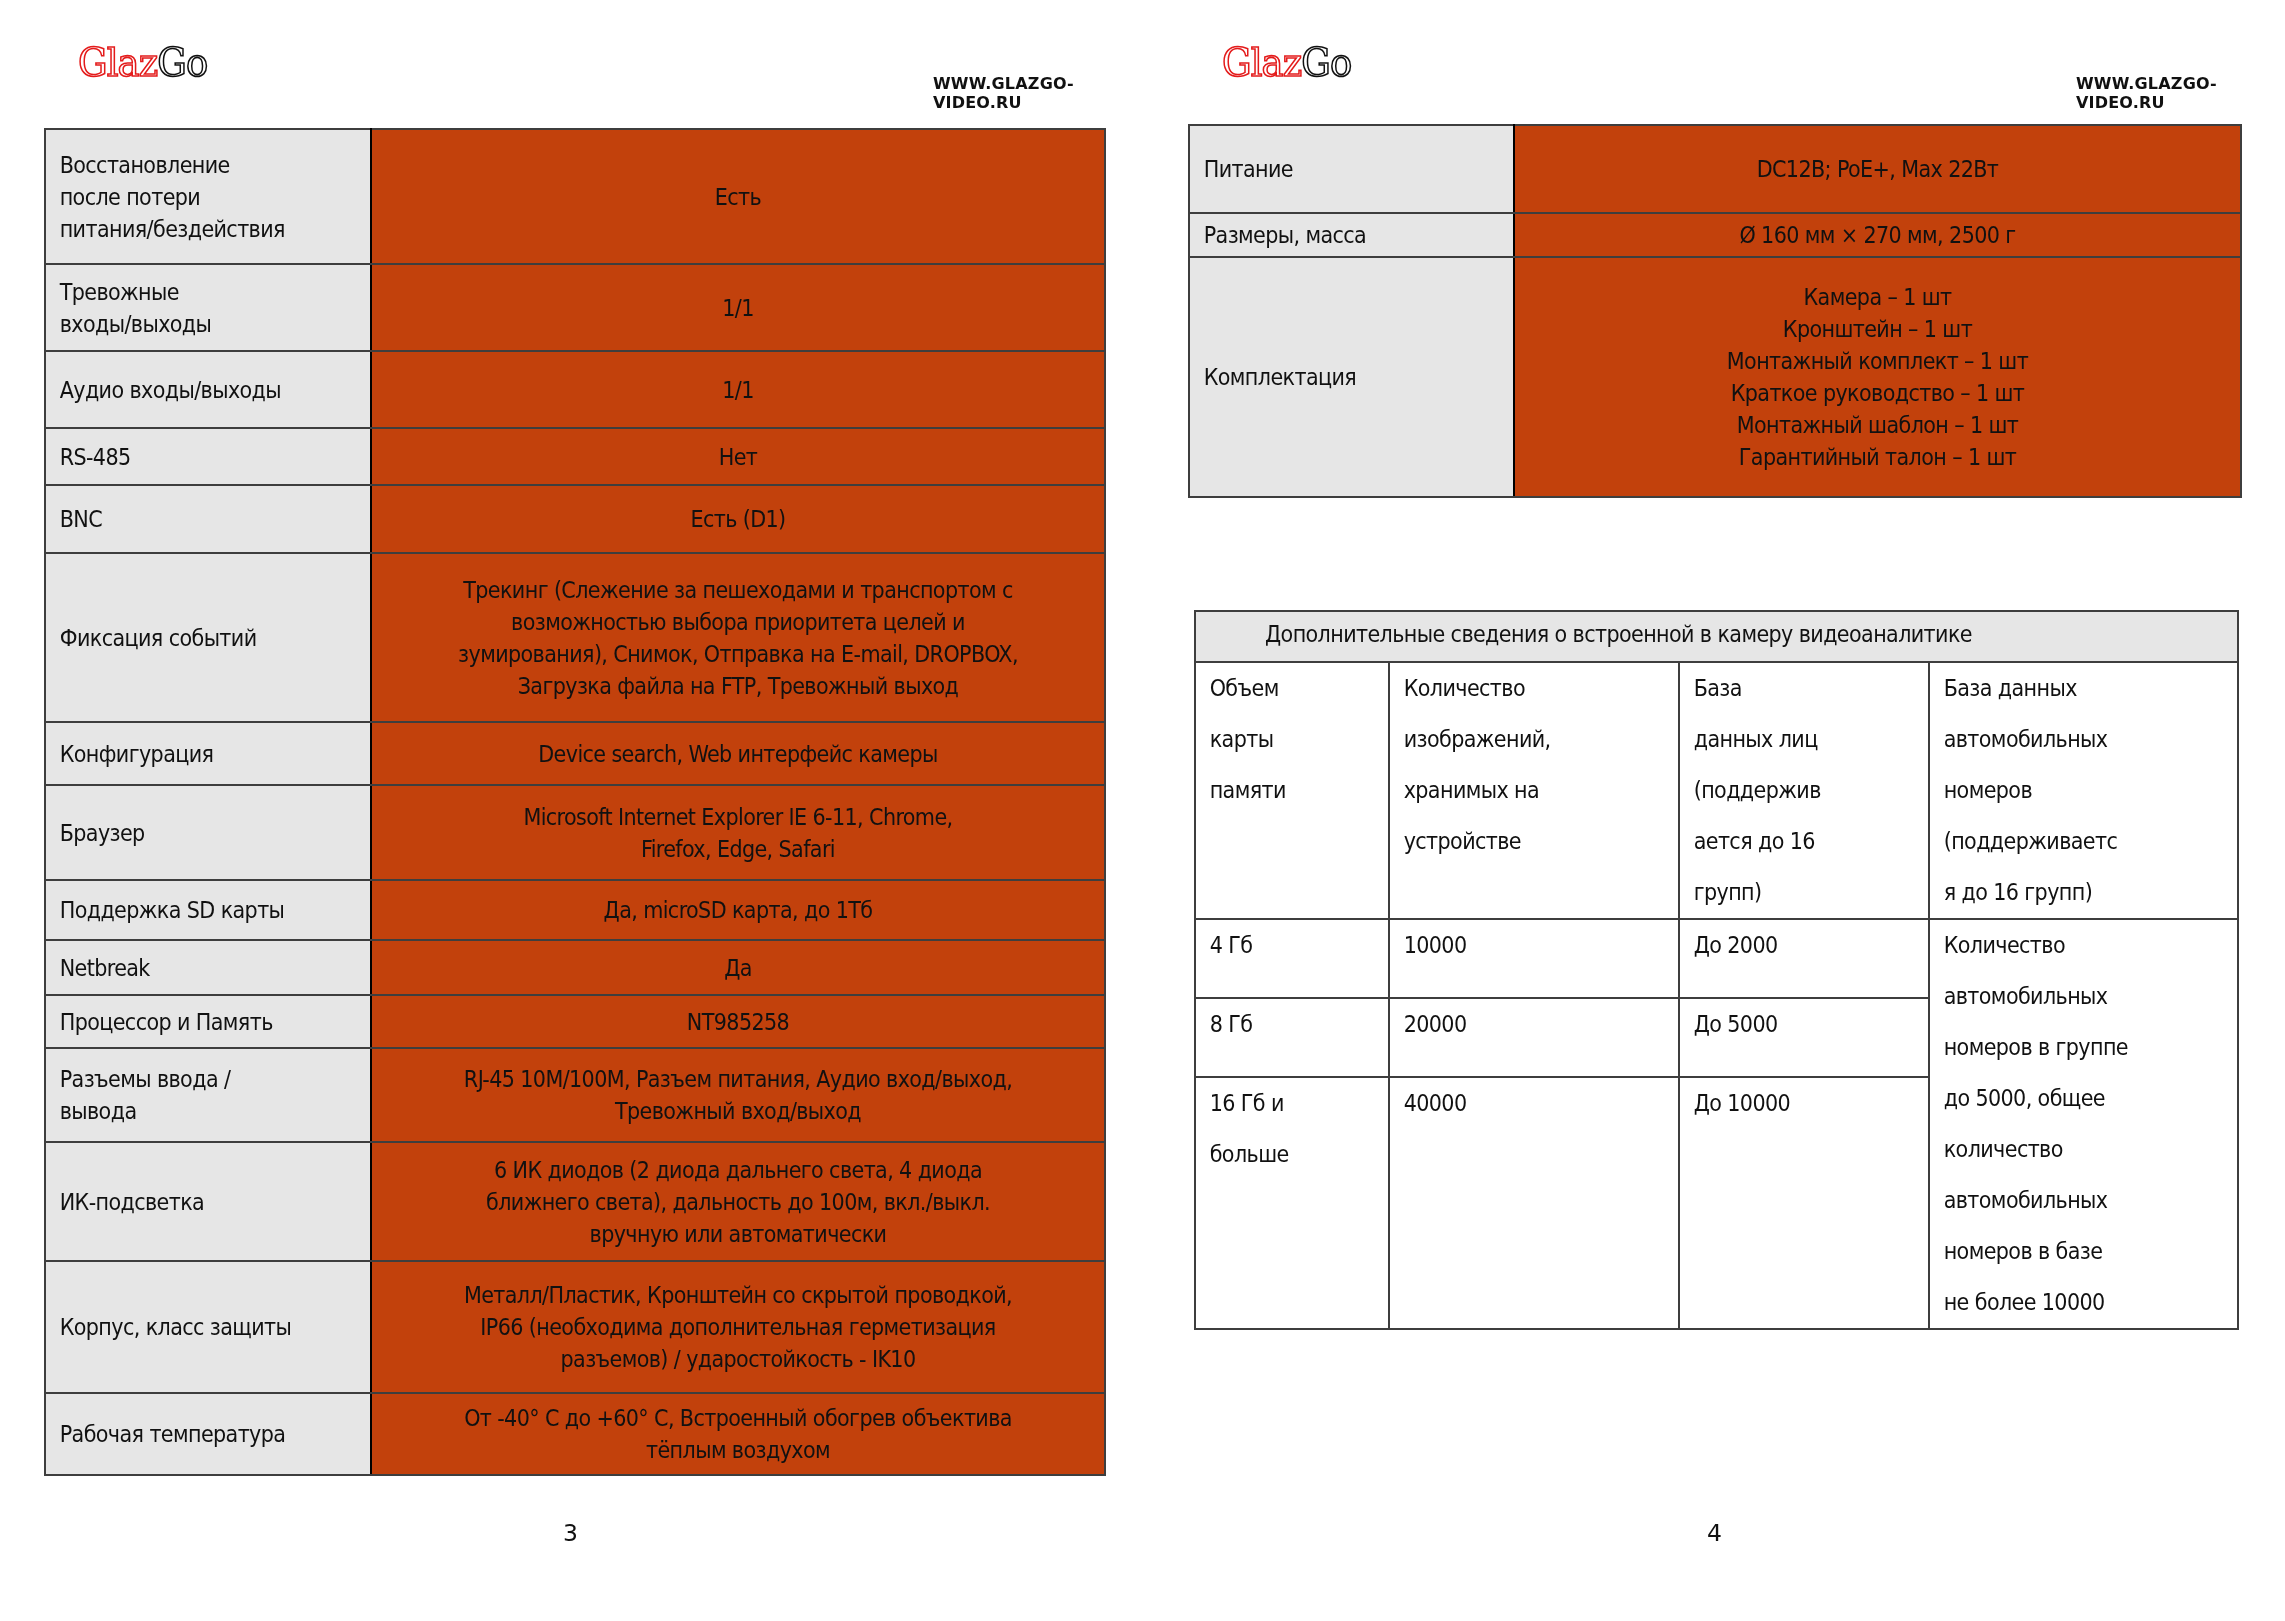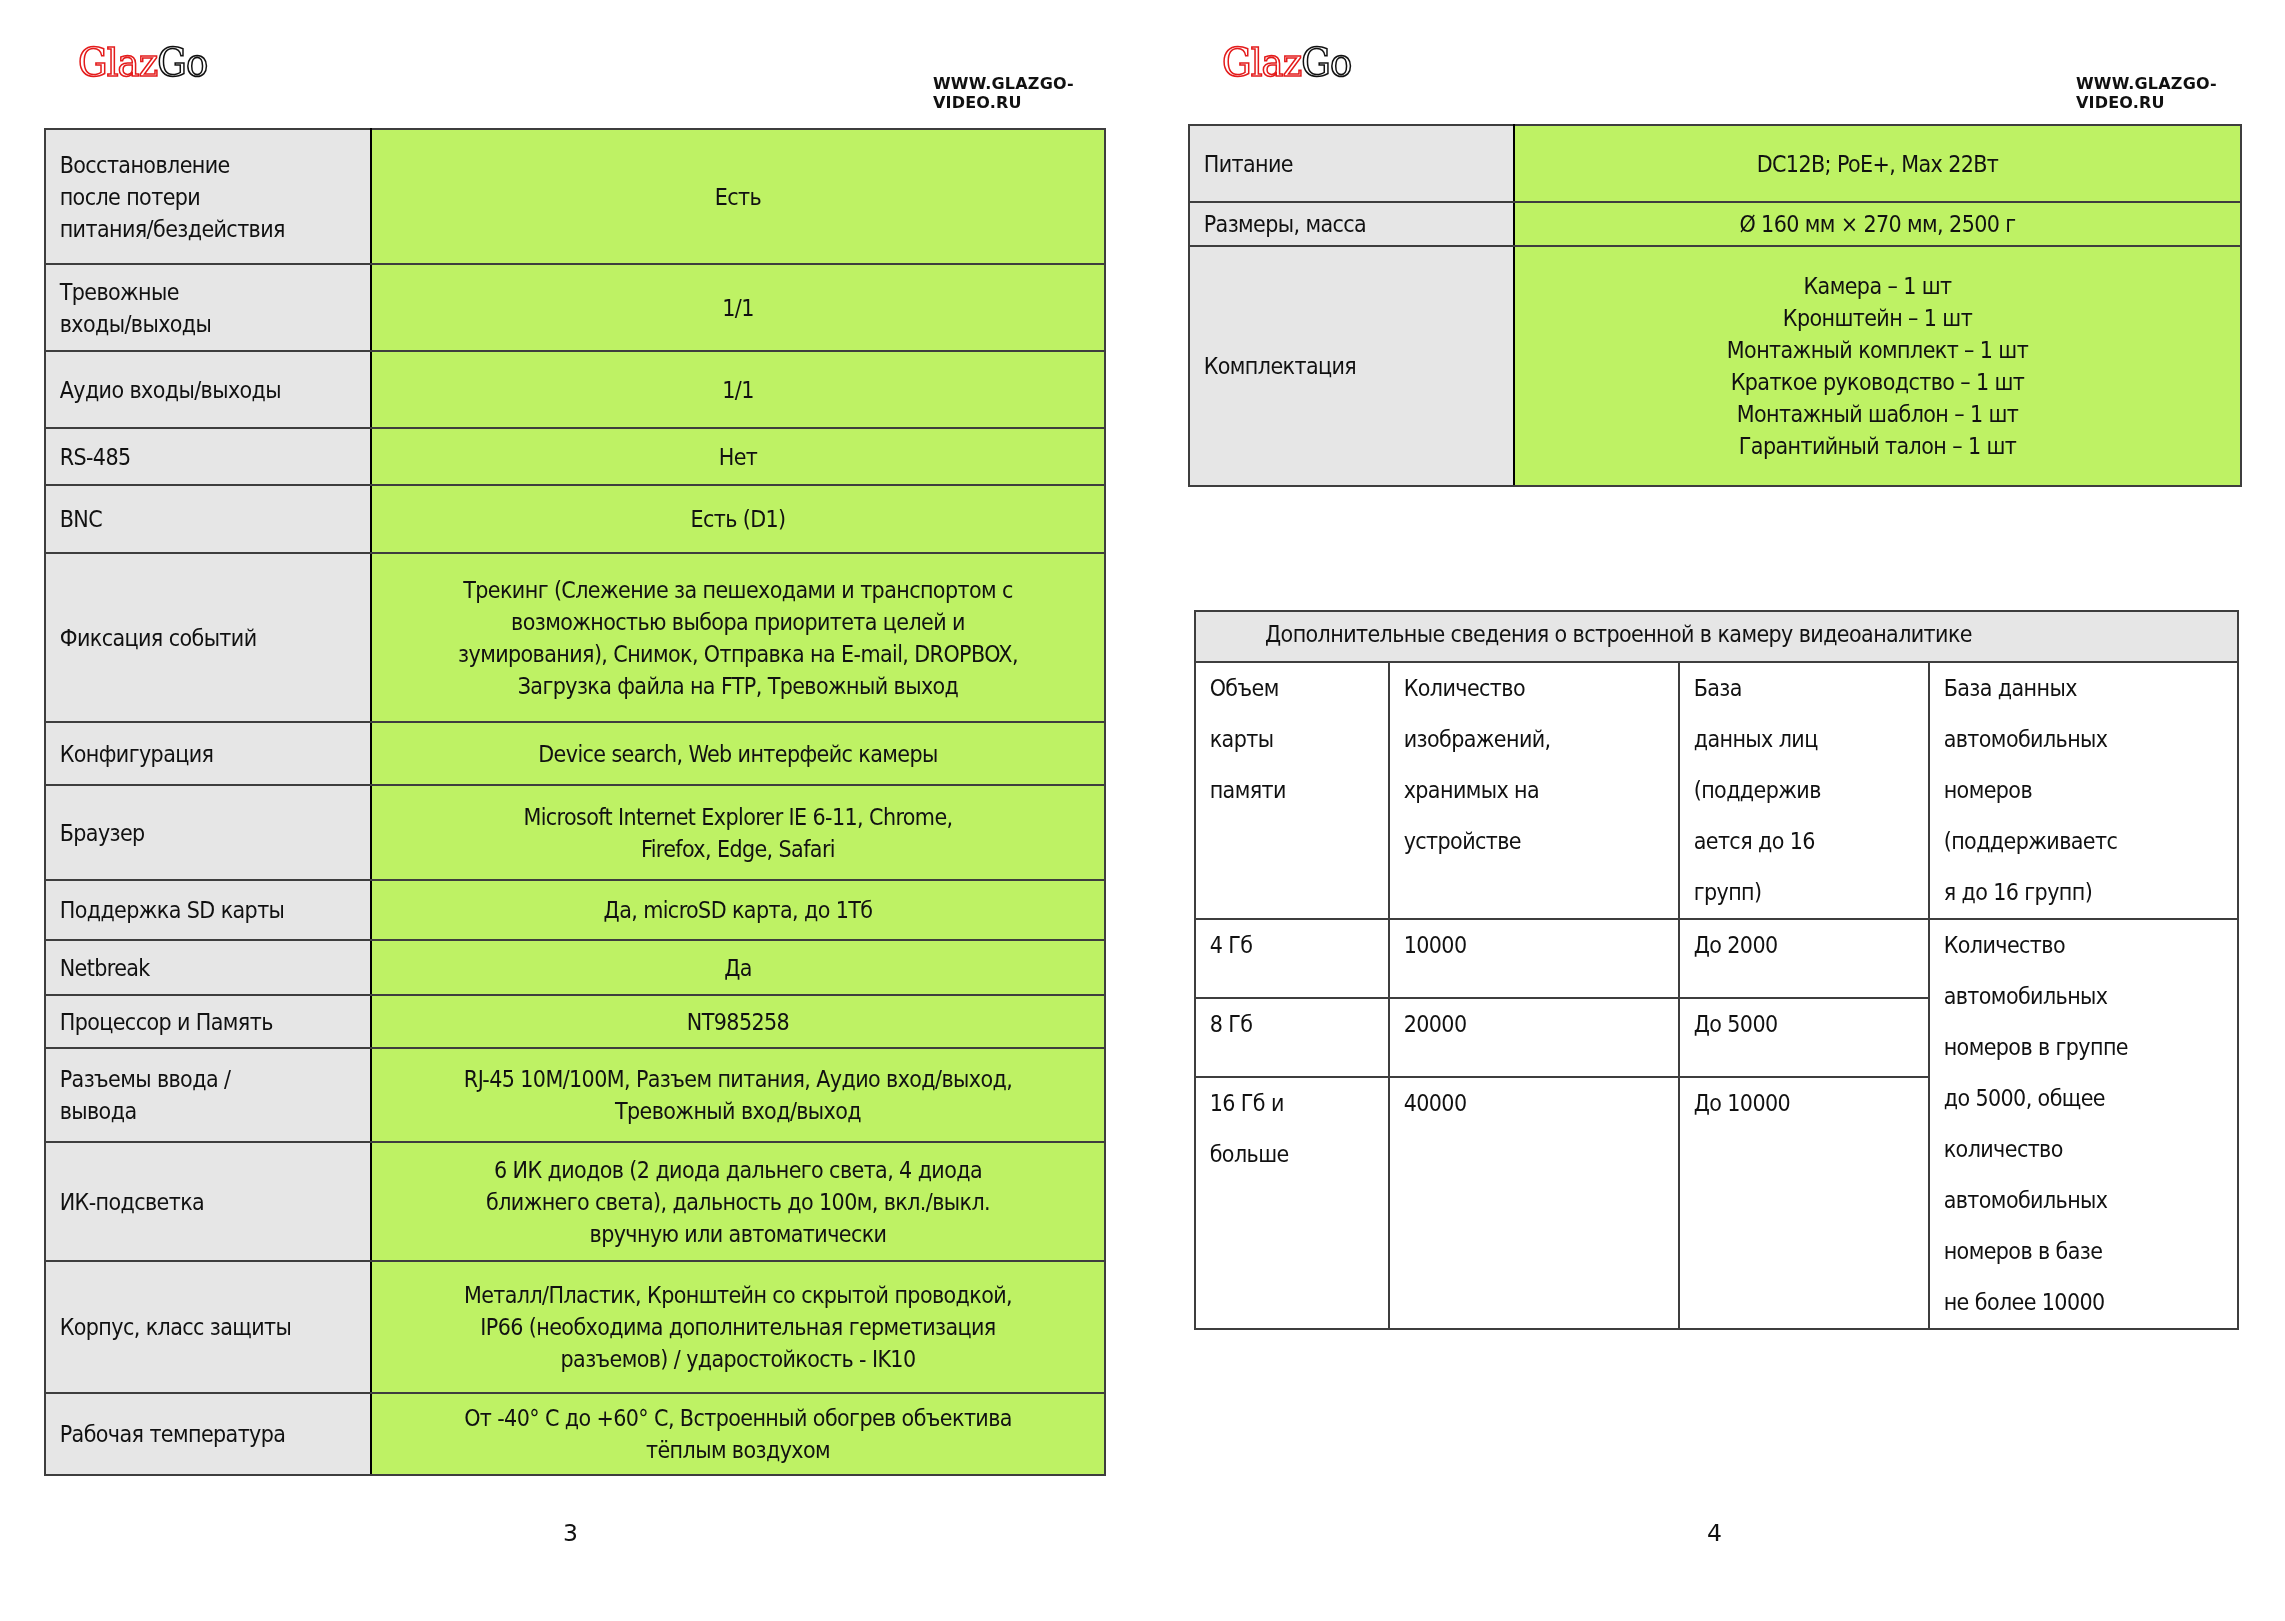--- a/index.html
+++ b/index.html
@@ -16,21 +16,21 @@
   .logo .go { color: transparent; -webkit-text-stroke: 1.6px #111; }
   .url { position: absolute; font-family: "DejaVu Sans", sans-serif; font-weight: bold;
          font-size: 16px; letter-spacing: 0.2px; color: #111; }
 
   .pgnum { position: absolute; font-size: 23.5px; font-family: "DejaVu Sans", sans-serif; width: 39px; text-align: center; }
 
   table.spec { position: absolute; border-collapse: collapse; table-layout: fixed; }
   table.spec td { border: 2px solid #3e3e3e; padding: 0 13.7px; font-size: 23px; line-height: 32px;
                   vertical-align: middle; letter-spacing: -0.6px; }
   table.spec td.key { background: #e6e6e6; text-align: left; border-right: 2px solid #000; }
-  table.spec td.val { background: #bef264; text-align: center; margin-top: 44px; }
+  table.spec td.val { background: #c2410c; text-align: center; margin-top: 44px; }
 
   table.analytics { position: absolute; border-collapse: collapse; table-layout: fixed; }
   table.analytics td { border: 2px solid #3e3e3e; padding: 0 13.7px; font-size: 23px; line-height: 51px;
                        vertical-align: top; text-align: left; letter-spacing: -0.6px; }
   table.analytics td.title { background: #e6e6e6; text-align: left; padding-left: 69px; line-height: 45px; }
   .multiline { white-space: pre-line; }
 </style>
 </head>
 <body>
 
@@ -131,21 +131,21 @@
     <span class="glaz">Glaz</span><span class="go">Go</span>
   </div>
   <div class="url" style="left:933px; top:74px;">WWW.GLAZGO-VIDEO.RU</div>
 
   <table class="spec" style="left:45px; top:124px; width:1053px;">
     <colgroup>
         <col style="width:325px">
         <col style="width:727px">
       </colgroup>
     <tbody id="spec-right">
-        <tr style="height: 77px;">
+        <tr style="height: 88px;">
           <td class="key multiline">Питание</td>
           <td class="val multiline">DC12В; PoE+, Max 22Вт</td>
         </tr>
         <tr style="height: 44px;">
           <td class="key multiline">Размеры, масса</td>
           <td class="val multiline">Ø 160 мм × 270 мм, 2500 г</td>
         </tr>
         <tr style="height: 240px;">
           <td class="key multiline">Комплектация</td>
           <td class="val multiline">Камера – 1 шт

